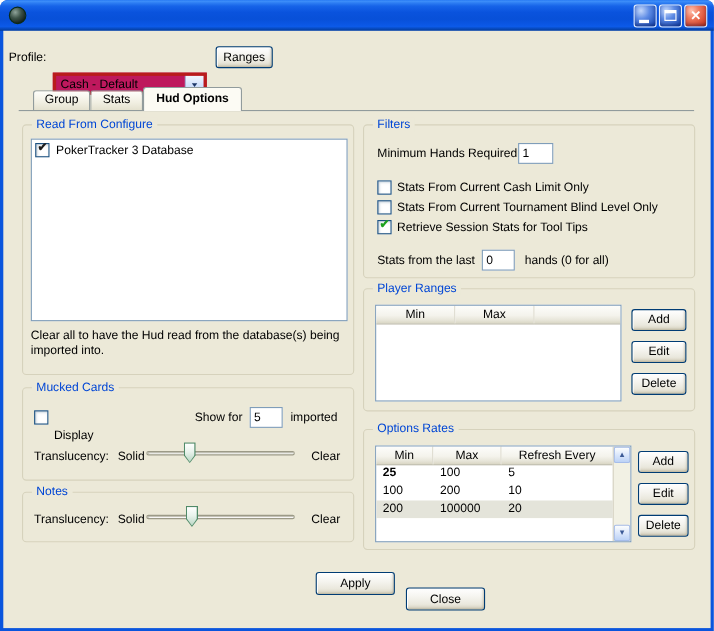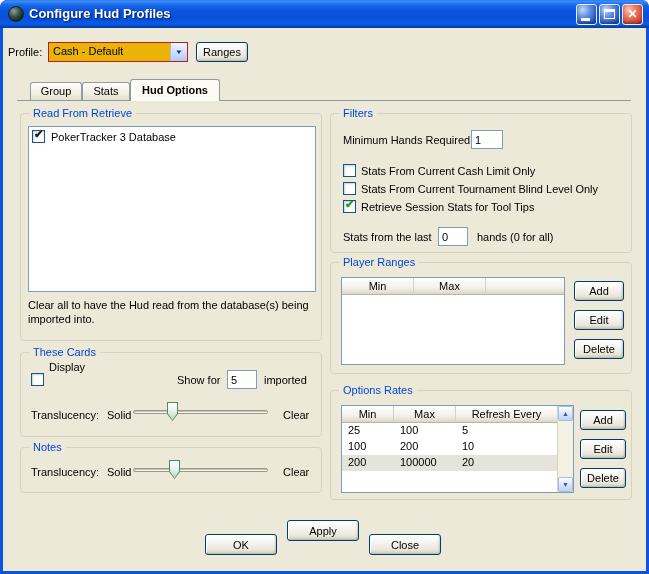--- a/index.html
+++ b/index.html
@@ -24,21 +24,21 @@
 
   .content { position:absolute; left:3px; top:28px; width:643px; height:543px; background:#ece9d8; }
 
   .lbl { position:absolute; font-size:11px; line-height:13px; white-space:nowrap; }
 
   .xp-btn { position:absolute; font-family:inherit; font-size:11px; color:#000; text-align:center;
     background:linear-gradient(180deg,#ffffff 0%,#f5f4ef 40%,#eae8dd 75%,#d8d4c2 100%);
     border:1px solid #003c74; border-radius:3px;
     box-shadow:inset 1px 1px 0 #fff, inset -1px -1px 2px rgba(150,140,110,0.45); cursor:default; }
 
-  .combo { position:absolute; background:#eab308; border:1px solid #b91c1c; }
+  .combo { position:absolute; background:#be185d; border:3px solid #b91c1c;margin-top:24px; }
   .combo-text { position:absolute; left:4px; top:2px; font-size:11px; white-space:nowrap; }
   .combo-btn { position:absolute; right:0; top:0; width:17px; height:18px;
     background:linear-gradient(180deg,#f2f7fe 0%,#d3e2fc 45%,#b0caf6 100%);
     border-left:1px solid #aabcdd; display:flex; align-items:center; justify-content:center; }
   .combo-arrow { font-size:6px; color:#1c3668; transform:scaleX(1.4); }
 
   .tabline { position:absolute; height:1px; background:#919b9c; z-index:1; }
   .tab { position:absolute; height:18px; line-height:17px; text-align:center; font-size:11px; z-index:2;
     background:linear-gradient(180deg,#fefefb 0%,#f1efe2 60%,#e4e1cf 100%);
     border:1px solid #919b9c; border-bottom:none; border-radius:3px 3px 0 0; }
@@ -85,21 +85,20 @@
 
   .footer-note { position:absolute; font-size:11px; text-align:center; }
 </style>
 </head>
 <body>
 
 <div class="window">
 
   <div class="titlebar">
     <div class="app-icon"></div>
-    <span class="title-text">Configure Hud Profiles</span>
     <div class="win-controls">
       <div class="win-btn">
         <span class="glyph-min"></span>
       </div>
       <div class="win-btn">
         <span class="glyph-max"></span>
       </div>
       <div class="win-btn close-btn">
         <span class="glyph-close">✕</span>
       </div>
@@ -116,36 +115,36 @@
       </div>
     </div>
     <button class="xp-btn" style="left:193px; top:14px; width:52px; height:20px;">Ranges</button>
 
     <div class="tabline" style="left:14px; top:72px; width:614px;"></div>
     <div class="tab" style="left:27px; top:54px; width:52px;">Group</div>
     <div class="tab" style="left:79px; top:54px; width:48px;">Stats</div>
     <div class="tab active" style="left:127px; top:51px; width:90px;">Hud Options</div>
 
     <div class="groupbox" style="left:17px; top:85px; width:302px; height:228px;">
-      <span class="legend">Read From Retrieve</span>
+      <span class="legend">Read From Configure</span>
       <div class="listbox" style="left:7px; top:12px; width:288px; height:166px;">
         <div class="list-item">
           <span class="checkbox" style="left:3px; top:3px;">
             <span class="check dark">✔</span>
           </span>
           <span class="lbl" style="left:22px; top:4px;">PokerTracker 3 Database</span>
         </div>
       </div>
       <div class="note" style="left:7px; top:184px; width:292px;">Clear all to have the Hud read from the database(s) being imported into.</div>
     </div>
 
     <div class="groupbox" style="left:17px; top:324px; width:302px; height:85px;">
-      <span class="legend">These Cards</span>
+      <span class="legend">Mucked Cards</span>
       <span class="checkbox" style="left:10px; top:20px;"></span>
-      <span class="lbl" style="left:28px; top:8px;">Display</span>
+      <span class="lbl" style="left:28px; top:37px;">Display</span>
       <span class="lbl" style="left:156px; top:21px;">Show for</span>
       <input class="field" style="left: 206px; top: 17px; width: 30px;" value="5">
       <span class="lbl" style="left:243px; top:21px;">imported</span>
       <span class="lbl" style="left:10px; top:56px;">Translucency:</span>
       <span class="lbl" style="left:86px; top:56px;">Solid</span>
       <div class="slider" style="left:112px; top:49px; width:135px;">
         <div class="slider-track"></div>
         <div class="slider-thumb" style="left:34px;"></div>
       </div>
       <span class="lbl" style="left:262px; top:56px;">Clear</span>
@@ -202,21 +201,21 @@
     <div class="groupbox" style="left:327px; top:362px; width:302px; height:110px;">
       <span class="legend">Options Rates</span>
       <div class="table" style="left:10px; top:14px; width:233px; height:88px;">
         <div class="table-main">
           <div class="thead">
             <div class="th" style="width:52px;">Min</div>
             <div class="th" style="width:62px;">Max</div>
             <div class="th th-fill">Refresh Every</div>
           </div>
           <div class="trow">
-            <span class="td" style="width:52px;">25</span>
+            <span class="td" style="width:52px;font-weight:bold;">25</span>
             <span class="td" style="width:62px;">100</span>
             <span class="td">5</span>
           </div>
           <div class="trow">
             <span class="td" style="width:52px;">100</span>
             <span class="td" style="width:62px;">200</span>
             <span class="td">10</span>
           </div>
           <div class="trow alt">
             <span class="td" style="width:52px;">200</span>
@@ -227,17 +226,16 @@
         <div class="scrollbar">
           <div class="scroll-btn">▲</div>
           <div class="scroll-btn">▼</div>
         </div>
       </div>
       <button class="xp-btn" style="left:249px; top:19px; width:46px; height:20px;">Add</button>
       <button class="xp-btn" style="left:249px; top:48px; width:46px; height:20px;">Edit</button>
       <button class="xp-btn" style="left:249px; top:77px; width:46px; height:20px;">Delete</button>
     </div>
 
-    <button class="xp-btn" style="left:202px; top:506px; width:72px; height:21px;">OK</button>
     <button class="xp-btn" style="left:284px; top:492px; width:72px; height:21px;">Apply</button>
     <button class="xp-btn" style="left:366px; top:506px; width:72px; height:21px;">Close</button>
   </div>
 </div>
 
 </body></html>

